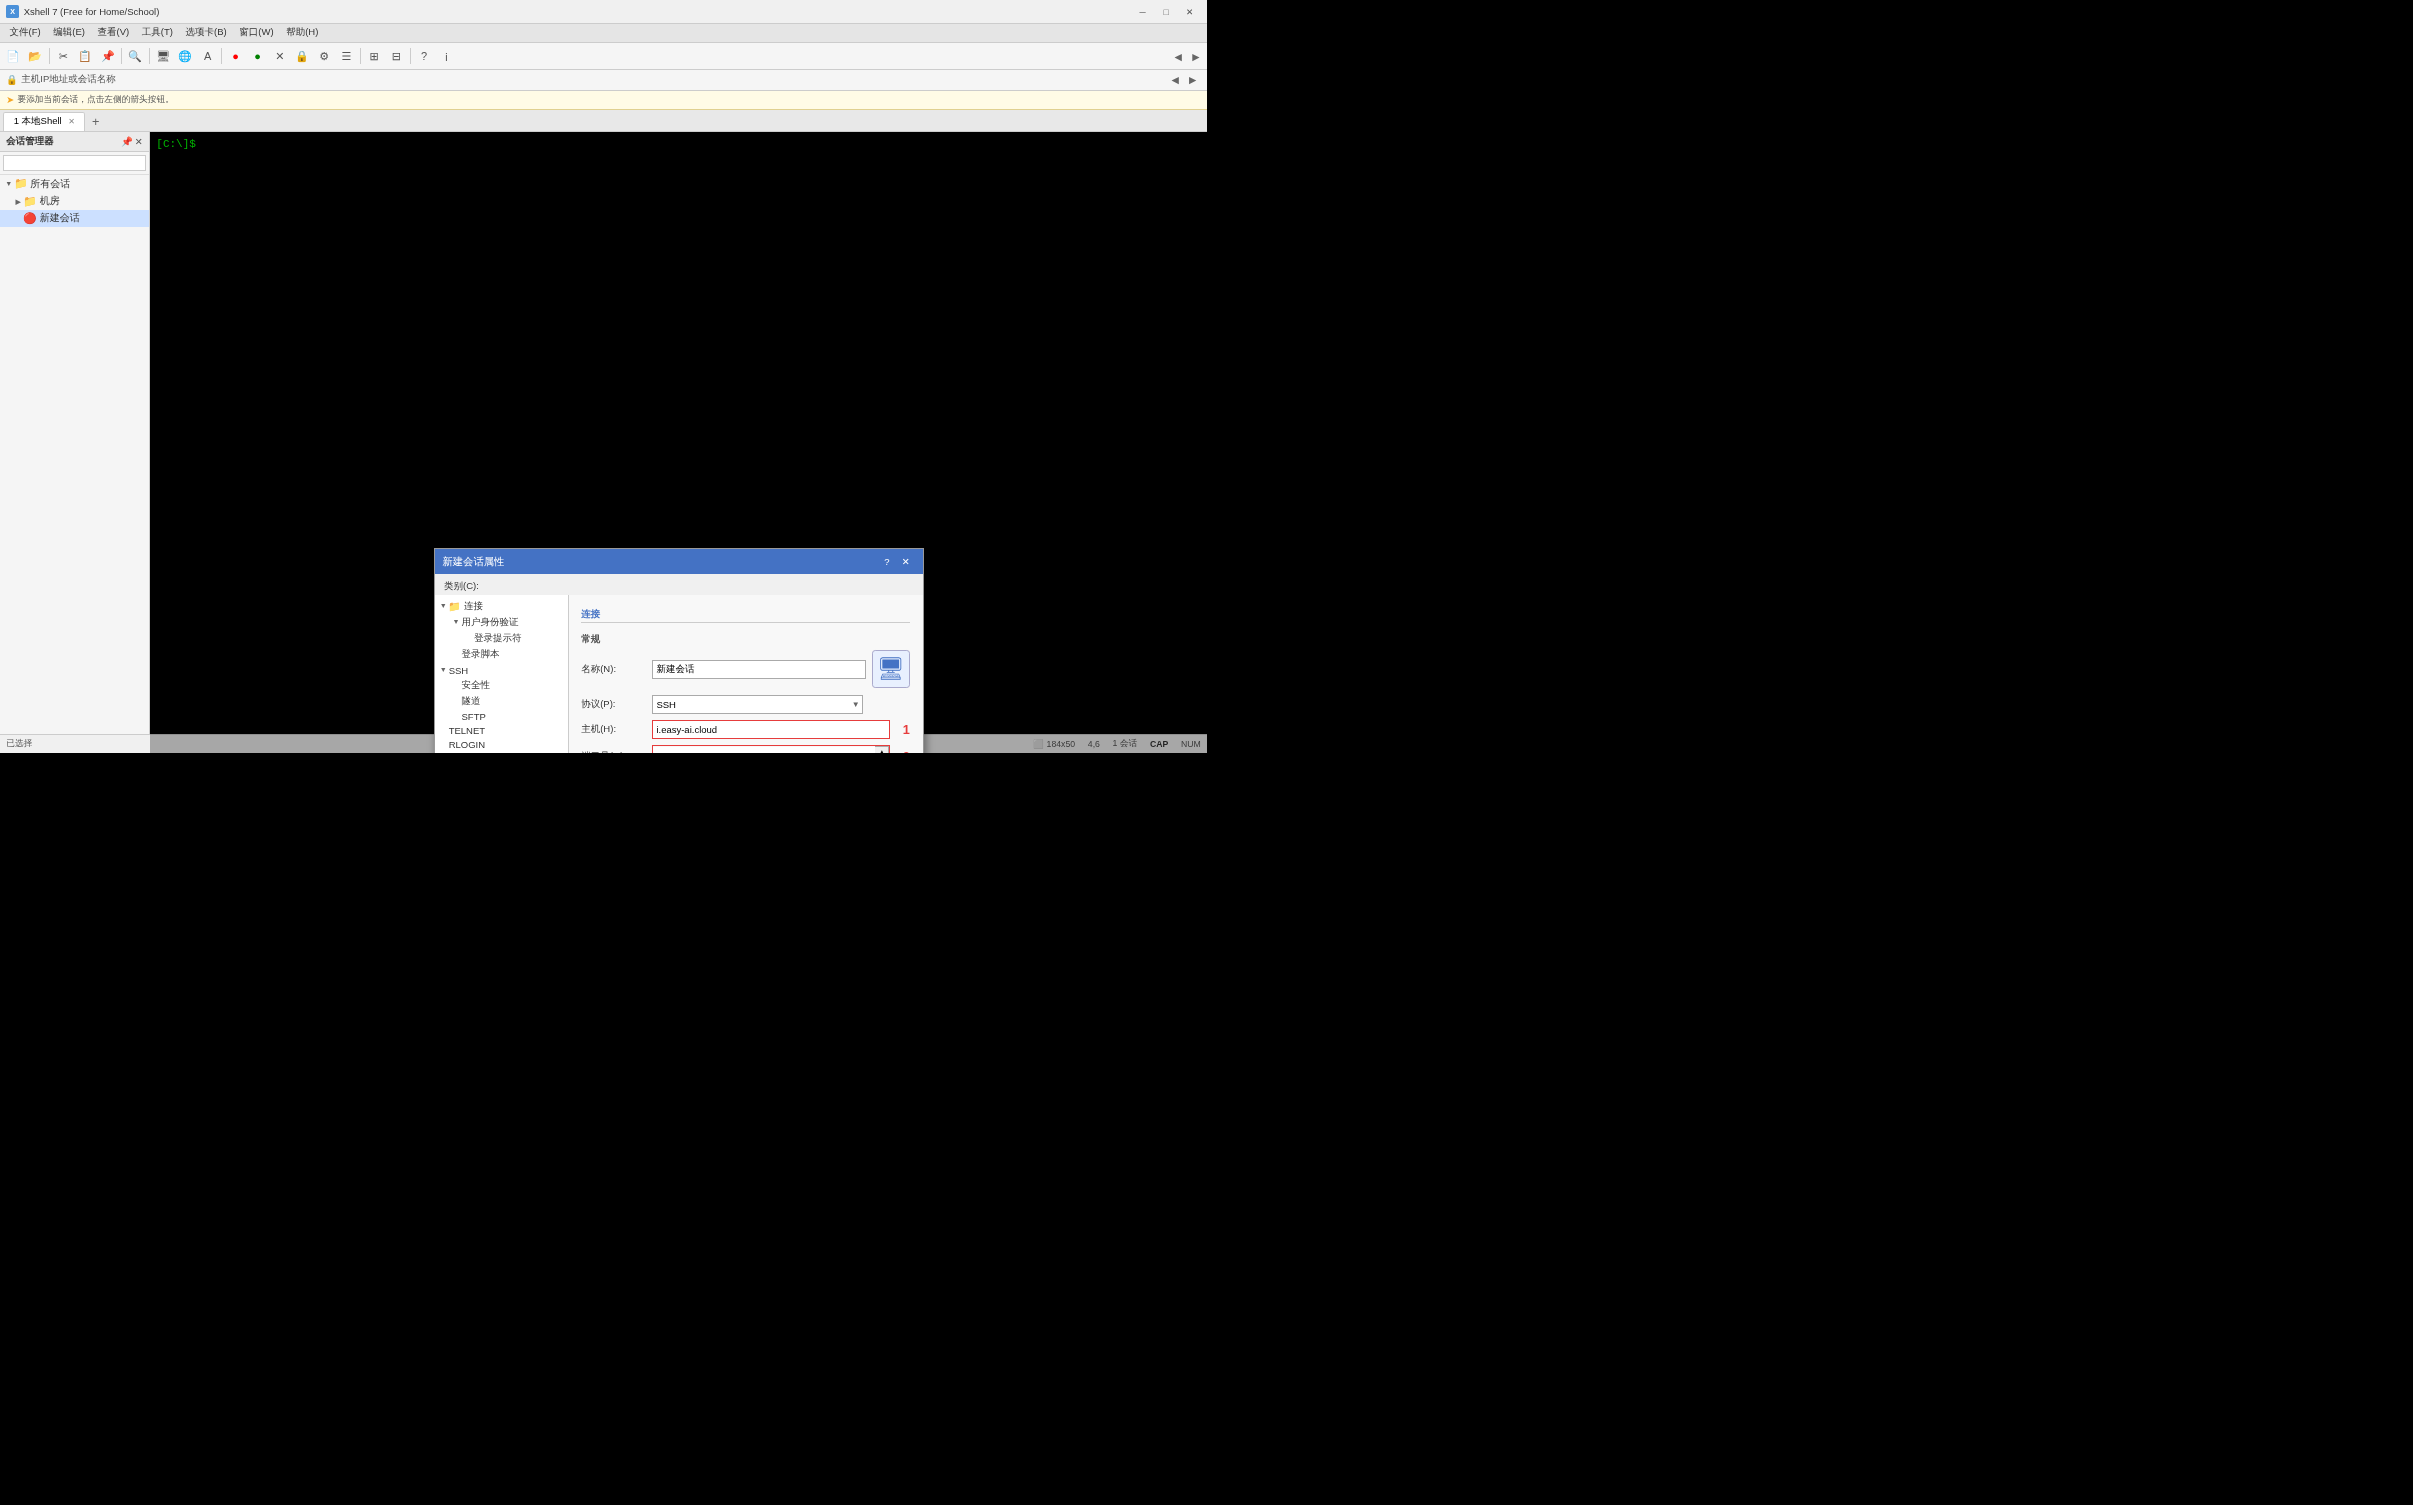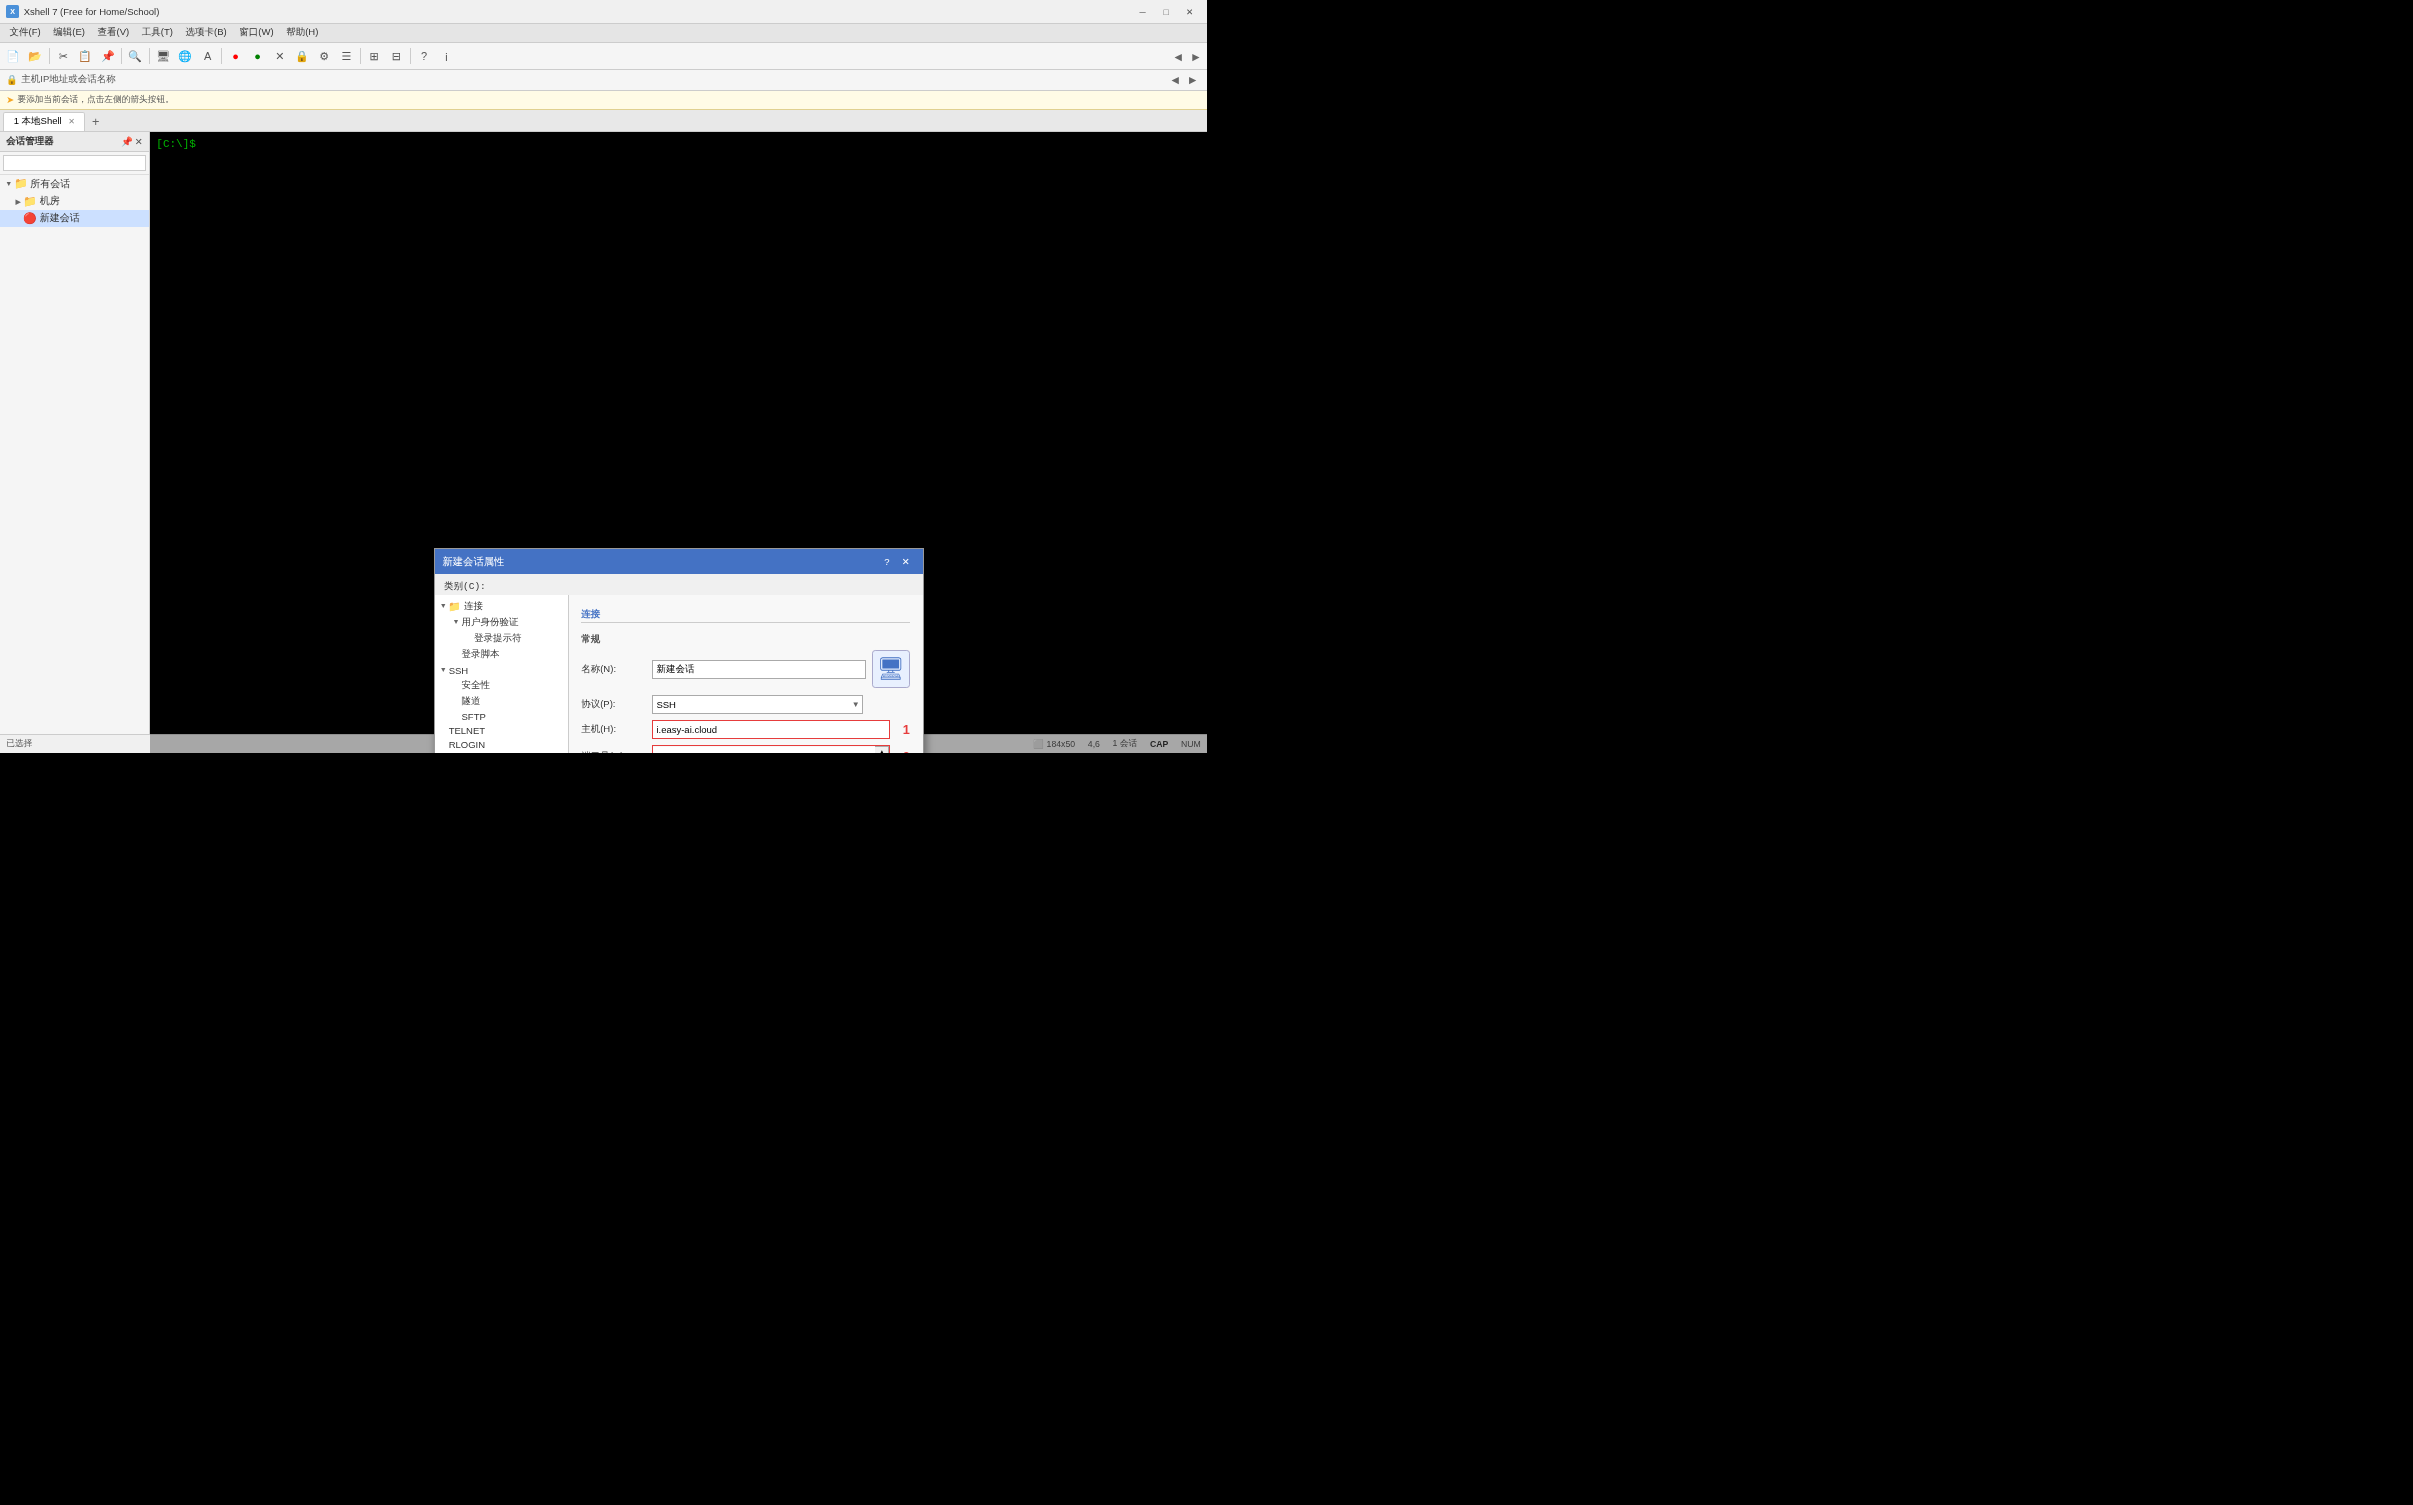--- a/index.html
+++ b/index.html
@@ -801,21 +801,21 @@
       <div class="dialog">
 
         <div class="dialog-titlebar">
           <span class="dialog-titlebar-text">新建会话属性</span>
           <div class="dialog-titlebar-btns">
             <button class="dialog-titlebar-btn">?</button>
             <button class="dialog-titlebar-btn close">✕</button>
           </div>
         </div>
 
-        <div style="padding:6.3px 9.5px 1.6px;font-size:9.5px;color:#333;background:#f0f0f0;font-family:Liberation Mono, monospace;">
+        <div style="padding:6.3px 9.5px 1.6px;font-size:9.5px;color:#333;background:#f0f0f0;">
           <span>类别(C):</span>
         </div>
 
         <div class="dialog-body">
 
           <div class="category-panel">
 
             <div class="cat-item">
               <span class="cat-expand">▼</span>
               <span class="cat-icon">📁</span>

